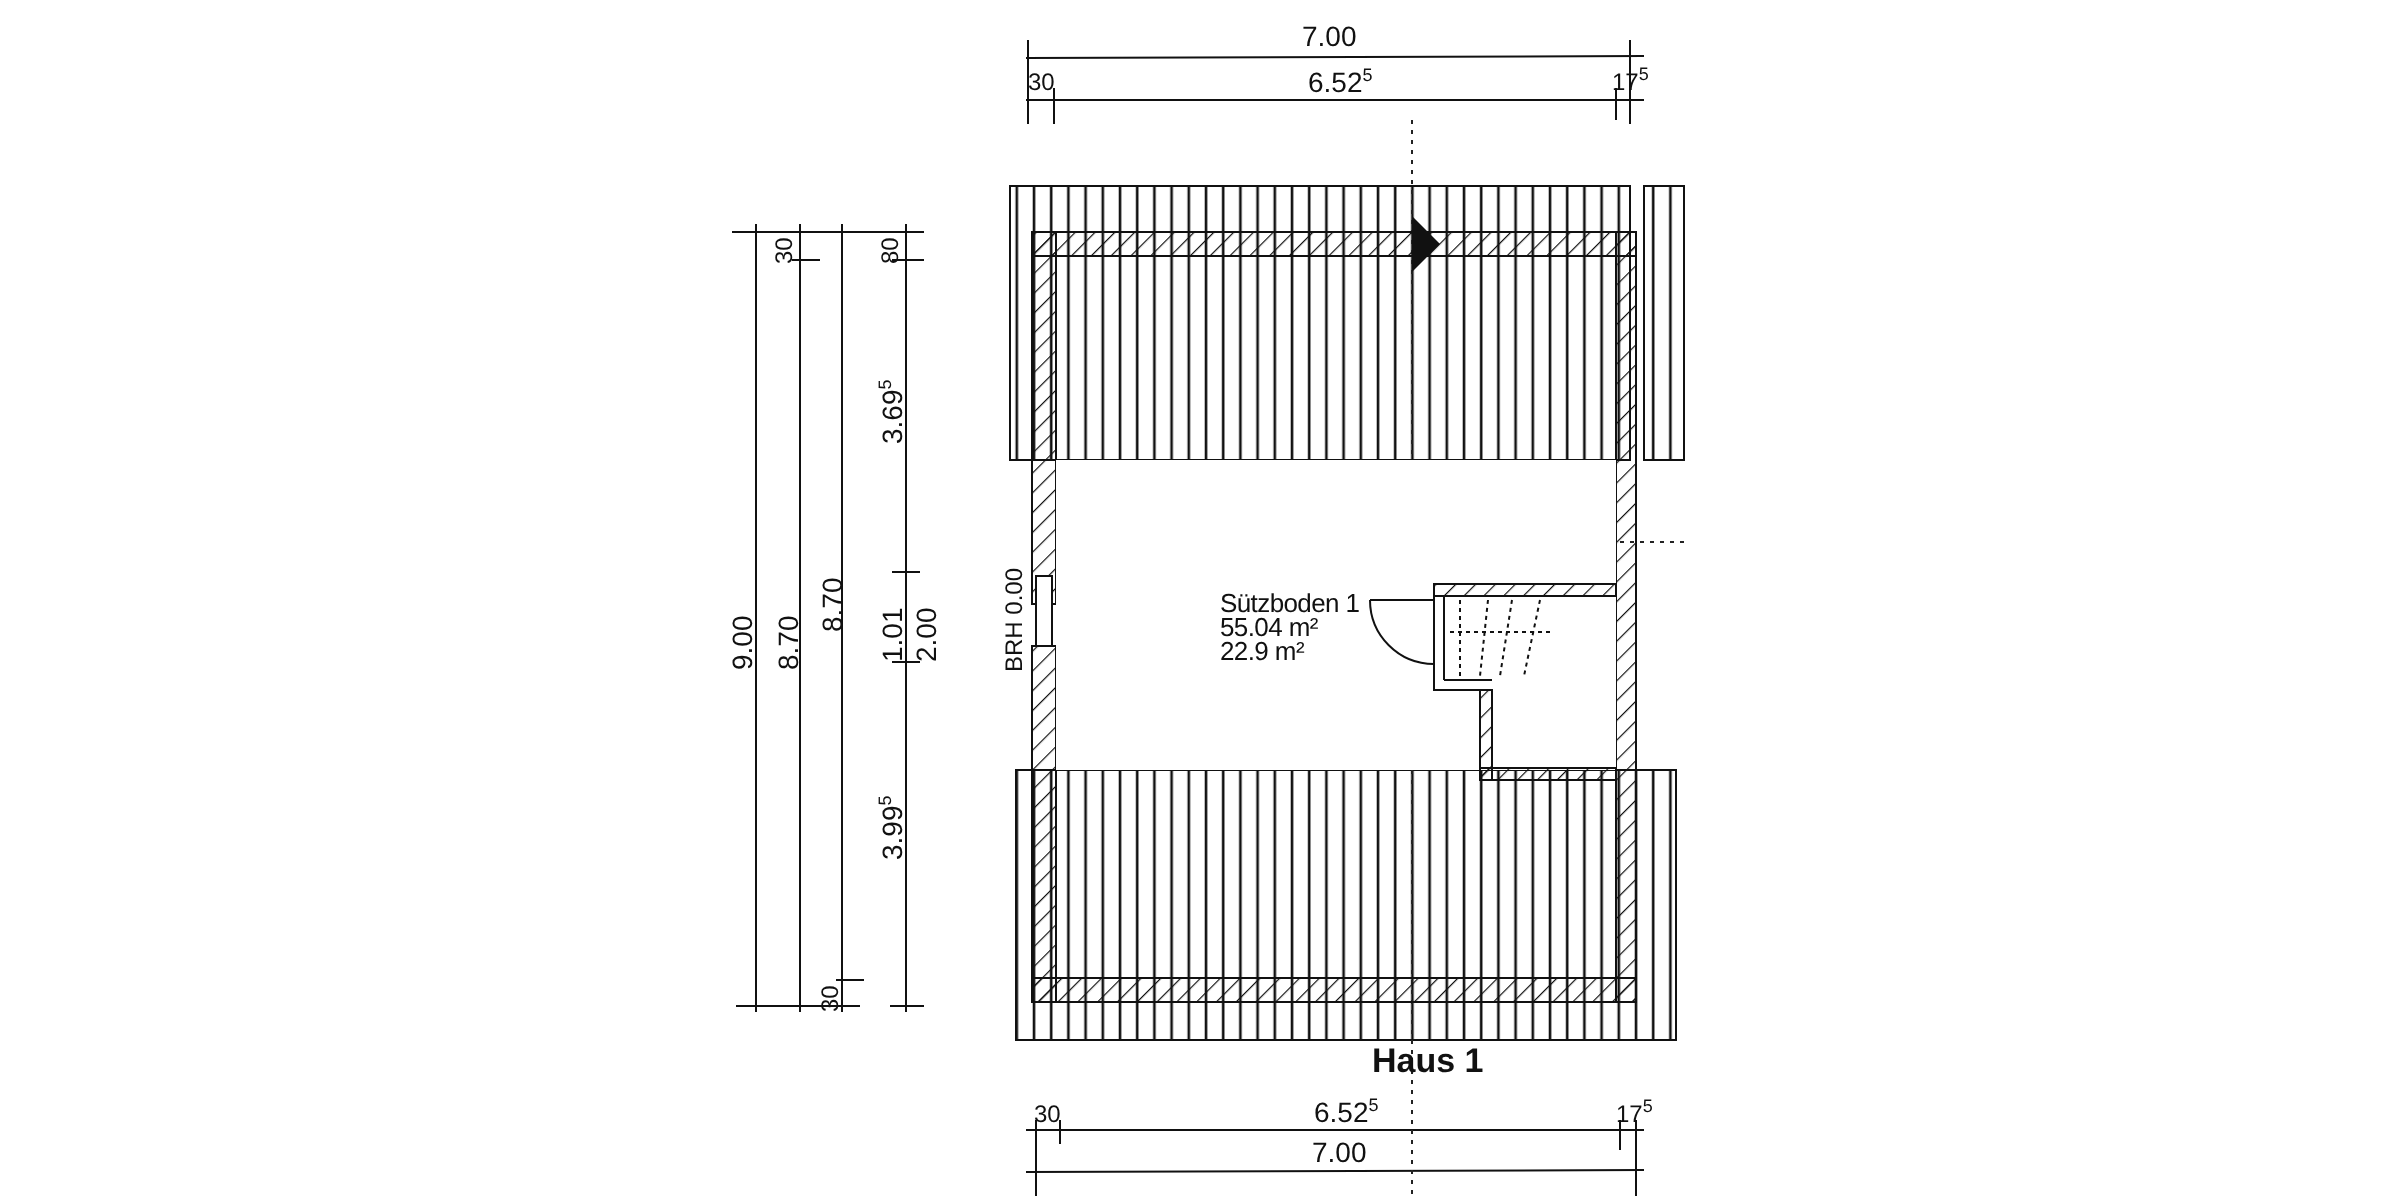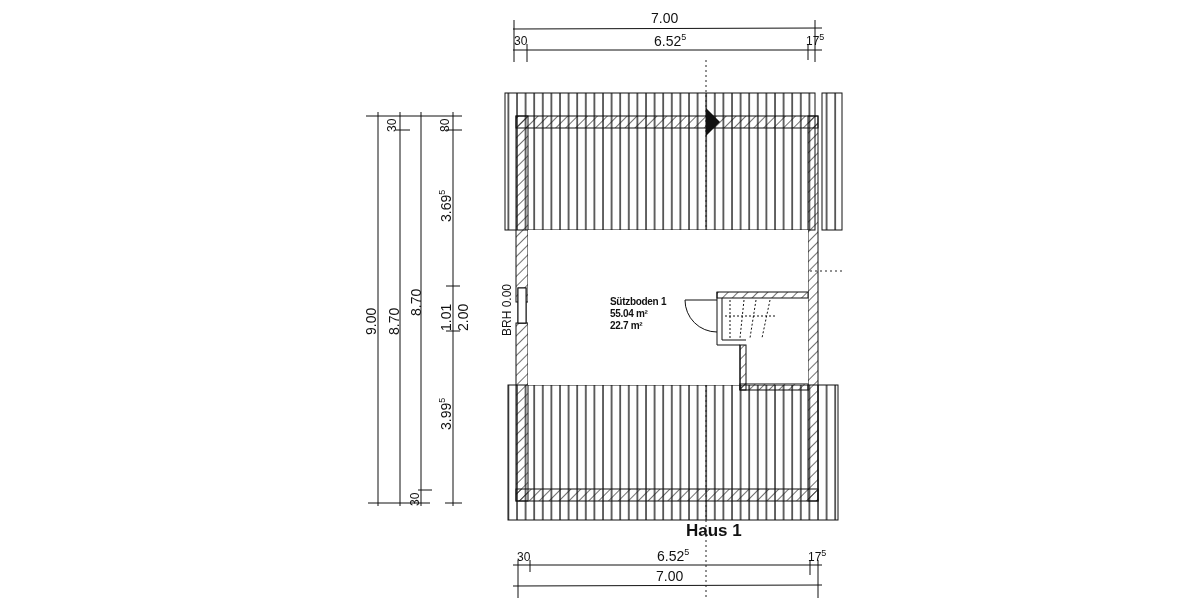--- a/index.html
+++ b/index.html
@@ -3,21 +3,21 @@
 <meta charset="utf-8">
 <style>
   html, body { margin:0; padding:0; background:#ffffff; }
   body { width:1200px; height:600px; position:relative; overflow:hidden;
          font-family:"Liberation Sans", sans-serif; color:#111; }
   svg { position:absolute; left:0; top:0; }
   .lbl { position:absolute; font-family:"Liberation Sans", sans-serif; color:#111; white-space:nowrap; }
   .dim { font-size:14px; }
   .sup { font-size:9px; vertical-align:super; line-height:0; }
   .vert { transform-origin:left top; transform:rotate(-90deg); }
-  .room { font-size:10px; line-height:12px; letter-spacing:-0.3px;font-weight:bold; }
+  .room { font-size:13px; line-height:12px; letter-spacing:-0.3px; }
   .title { font-size:17px; font-weight:bold; }
 </style>
 </head>
 <body>
 
 <svg width="1200" height="600" viewBox="0 0 1200 600">
   <defs>
     <pattern id="roofTiles" width="8.6" height="10" patternUnits="userSpaceOnUse">
       <line x1="1" y1="0" x2="1" y2="10" stroke="#111" stroke-width="1.3"></line>
     </pattern>
@@ -125,16 +125,16 @@
 <div class="lbl dim vert" style="left:438px; top:222px;"><span>3.69</span><span class="sup">5</span></div>
 <div class="lbl dim vert" style="left:438px; top:331px;">1.01</div>
 <div class="lbl dim vert" style="left:455px; top:331px;">2.00</div>
 <div class="lbl dim vert" style="left:438px; top:430px;"><span>3.99</span><span class="sup">5</span></div>
 
 <div class="lbl vert" style="left:500px; top:336px; font-size:12px;">BRH 0.00</div>
 
 <div class="lbl room" style="left:610px; top:296px;">
   <div>Sützboden 1</div>
   <div>55.04 m²</div>
-  <div>22.7 m²</div>
+  <div>22.9 m²</div>
 </div>
 
 <div class="lbl title" style="left:686px; top:521px;">Haus 1</div>
 
 </body></html>

